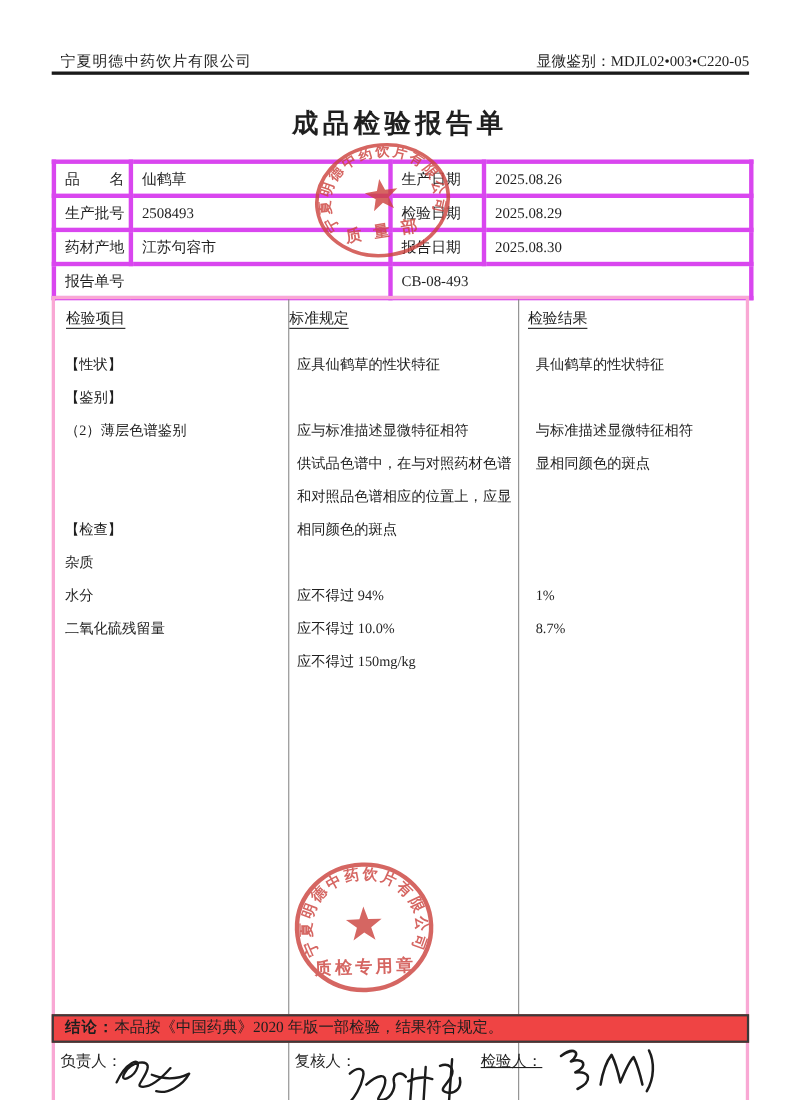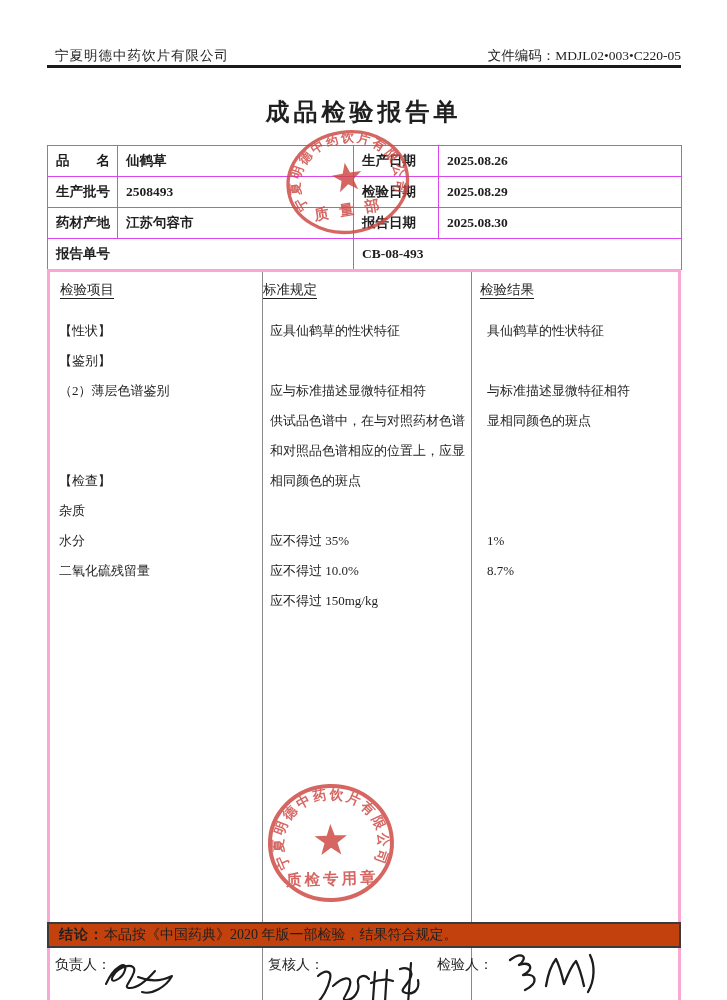--- a/index.html
+++ b/index.html
@@ -12,62 +12,62 @@
   }
   
   .hdr-company { position:absolute; left:55px; top:31px; font-size:13.5px; letter-spacing:1px; }
   .hdr-code   { position:absolute; right:46px; top:31px; font-size:13.5px; }
   .hdr-rule   { position:absolute; left:47px; top:49px; width:634px; height:3px; background:#1a1a1a; }
   .doc-title  { position:absolute; left:0; top:80px; width:100%; text-align:center;
                 font-size:24px; font-weight:bold; letter-spacing:4px; }
   
   table.info { position:absolute; left:47px; top:129px; width:634px;
                border-collapse:collapse; table-layout:fixed; font-size:13.5px; }
-  table.info td { border:1px solid #d946ef; height:31px; padding:0 0 0 8px;
-                  white-space:nowrap; overflow:visible; vertical-align:middle;font-weight:bold; }
+  table.info td { border:4px solid #d946ef; height:31px; padding:0 0 0 8px;
+                  white-space:nowrap; overflow:visible; vertical-align:middle; }
   
   .inspect { position:absolute; left:47px; top:253px; width:634px; height:783px;
              border:3px solid #f9a8d4; font-size:13px; }
   .vline { position:absolute; top:0; bottom:0; width:1px; background:#8a8a8a; }
   .vline.v1 { left:212px; } .vline.v2 { left:421px; }
   .col { position:absolute; top:0; bottom:0; }
   .col.c1 { left:0;    width:212px; }
   .col.c2 { left:213px; width:208px; }
   .col.c3 { left:430px; width:212px; }
   .col-head { margin-top:6px; height:24px; line-height:24px; 
               text-decoration:underline; text-underline-offset:4px; font-size:13.5px; }
   .col-head.left { text-align:left; padding-left:10px; }
   .lines { position:absolute; left:0; right:0; top:44px; }
   .line { height:30px; line-height:30px; white-space:nowrap; padding-left:9px; }
   .c2 .line, .c3 .line { padding-left:7px; }
   
   .conclusion { position:absolute; left:47px; top:906px; width:634px; height:26px;
                 border:2px solid #3a3a3a; line-height:22px; font-size:14px;
-                padding-left:10px; white-space:nowrap; background:#c2410c; }
+                padding-left:10px; white-space:nowrap; background:#ef4444; }
   .conclusion b { font-weight:bold; letter-spacing:1px; }
   
   .signer { position:absolute; top:940px; font-size:14px; white-space:nowrap; }
-  .s1 { left:55px; } .s2 { left:268px; } .s3 { left:437px; }
+  .s1 { left:55px; } .s2 { left:268px; } .s3 { left:437px;text-decoration:underline; }
   
   .stamp { position:absolute; pointer-events:none; opacity:.82; }
   .stamp-top { left:281px; top:111px; width:134px; height:113px; transform:rotate(-9deg); }
   .stamp-bottom { left:266px; top:767px; width:130px; height:122px; transform:rotate(-2deg); }
   
   .sig { position:absolute; pointer-events:none; }
   .sig1 { left:92px;  top:938px; }
   .sig2 { left:308px; top:938px; }
   .sig3 { left:498px; top:928px; }
 </style>
 </head>
 <body>
 
 <div class="page">
 
   <div class="hdr-company">宁夏明德中药饮片有限公司</div>
-  <div class="hdr-code"><span>文件编码：</span><span>MDJL02•003•C220-05</span></div>
+  <div class="hdr-code"><span>显微鉴别：</span><span>MDJL02•003•C220-05</span></div>
   <div class="hdr-rule"></div>
 
   <div class="doc-title">成品检验报告单</div>
 
   <table class="info">
     <colgroup>
         <col style="width:70px">
         <col style="width:236px">
         <col style="width:85px">
         <col style="width:243px">
@@ -120,21 +120,21 @@
     <div class="col c2">
       <div class="col-head">标准规定</div>
       <div class="lines">
         <div class="line">应具仙鹤草的性状特征</div>
         <div class="line"></div>
         <div class="line">应与标准描述显微特征相符</div>
         <div class="line">供试品色谱中，在与对照药材色谱</div>
         <div class="line">和对照品色谱相应的位置上，应显</div>
         <div class="line">相同颜色的斑点</div>
         <div class="line"></div>
-        <div class="line">应不得过 35%</div>
+        <div class="line">应不得过 94%</div>
         <div class="line">应不得过 10.0%</div>
         <div class="line">应不得过 150mg/kg</div>
       </div>
     </div>
 
     <div class="col c3">
       <div class="col-head">检验结果</div>
       <div class="lines">
         <div class="line">具仙鹤草的性状特征</div>
         <div class="line"></div>

